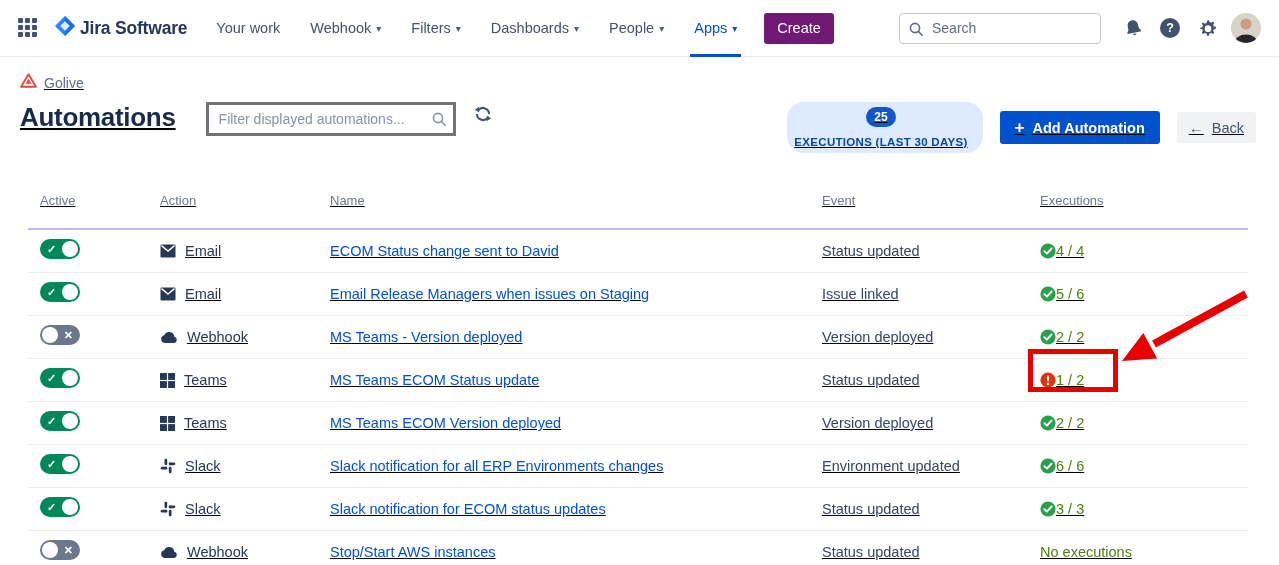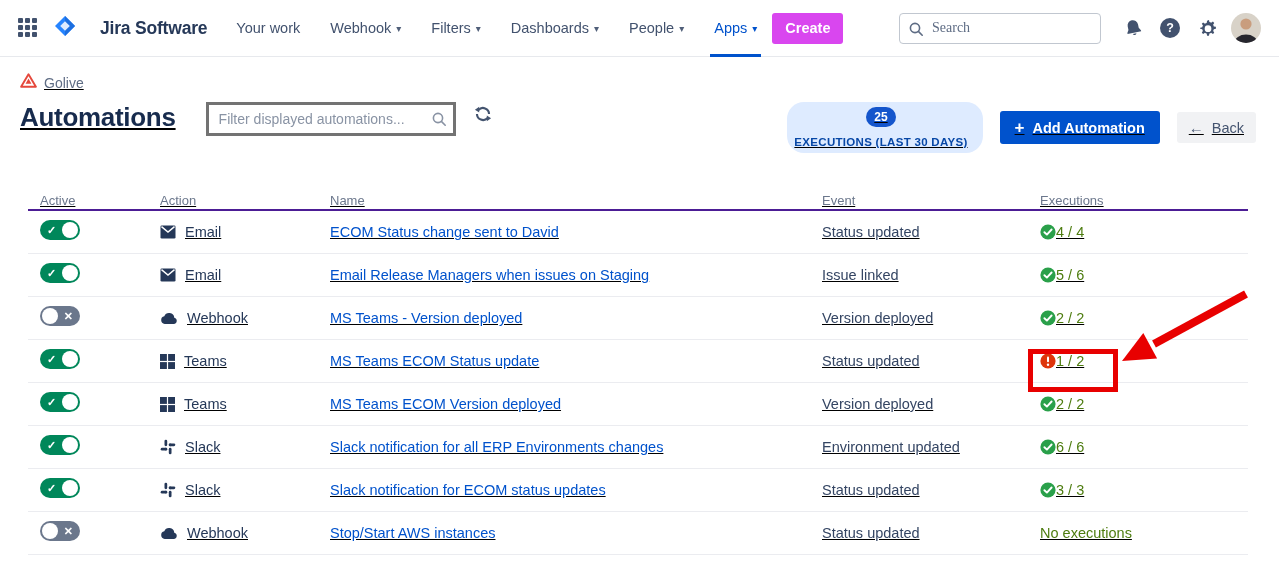--- a/index.html
+++ b/index.html
@@ -7,30 +7,30 @@
   body {
     width:1279px; height:565px; position:relative; overflow:hidden;
     background:#fff; font-family:"Liberation Sans", sans-serif;
     -webkit-font-smoothing:antialiased;
   }
 
   
   .navbar{height:57px;border-bottom:1px solid #E7E9ED;display:flex;align-items:center;padding:0 18px;}
   .appswitcher{width:20px;height:20px;display:grid;grid-template-columns:repeat(3,5px);grid-template-rows:repeat(3,5px);gap:2px;cursor:pointer;}
   .appswitcher i{background:#42526E;border-radius:1px;}
-  .logo{display:flex;align-items:center;gap:24px;margin-left:16px;cursor:pointer;}
+  .logo{display:flex;align-items:center;gap:4px;margin-left:16px;cursor:pointer;}
   .logo-text{font-size:17.5px;font-weight:700;color:#253858;letter-spacing:-0.2px;}
   .primary-nav{display:flex;height:57px;margin-left:14px;}
   .nav-item{position:relative;height:100%;display:flex;align-items:center;gap:5px;padding:4px 15px;color:#42526E;font-size:14.5px;font-weight:500;cursor:pointer;white-space:nowrap;justify-content:flex-end;}
   .nav-item .chev{font-size:10px;color:#505F79;margin-top:1px;}
   .nav-item.active{color:#0052CC;}
   .nav-item.active .chev{color:#0052CC;}
   .nav-item.active::after{content:"";position:absolute;left:11px;right:11px;bottom:0;height:3px;background:#0052CC;}
-  .create-btn{margin-left:0;background:#d946ef;color:#fff;border:none;border-radius:3px;height:31px;padding:0 13px;font-size:14.5px;font-weight:700;font-family:inherit;cursor:pointer;}
-  .search-wrap{position:relative;margin-left:auto;margin-right:10px;font-family:Liberation Serif, serif;}
+  .create-btn{margin-left:12px;background:#701a75;color:#fff;border:none;border-radius:3px;height:31px;padding:0 13px;font-size:14.5px;font-weight:400;font-family:inherit;cursor:pointer;}
+  .search-wrap{position:relative;margin-left:auto;margin-right:10px;}
   .nav-search{width:202px;height:31px;border:1px solid #C1C7D0;border-radius:4px;padding:0 10px 0 32px;font-size:14px;color:#172B4D;font-family:inherit;outline:none;}
   .nav-search::placeholder{color:#5E6C84;}
   .nav-search-icon{position:absolute;left:9px;top:8px;}
   .icon-btn{width:30px;height:30px;display:flex;align-items:center;justify-content:center;margin-left:7px;cursor:pointer;}
   .avatar{width:30px;height:30px;border-radius:50%;overflow:hidden;margin-left:9px;cursor:pointer;flex:none;}
 
   
   main{padding:0 23px 0 20px;text-decoration:underline;}
   .breadcrumb{margin-top:17px;height:17px;display:flex;align-items:center;gap:7px;}
   .breadcrumb-label{color:#5E6C84;font-size:14px;cursor:pointer;}
@@ -46,21 +46,21 @@
   .exec-count{background:#1455CC;color:#fff;font-size:12px;font-weight:700;padding:3px 8px;border-radius:11px;line-height:1.2;}
   .exec-label{color:#0747A6;font-size:11.5px;font-weight:700;letter-spacing:.3px;}
   .add-btn{display:flex;align-items:center;gap:8px;background:#0052CC;color:#fff;border:none;border-radius:3px;height:33px;padding:0 15px;font-size:14.5px;font-weight:600;font-family:inherit;cursor:pointer;}
   .add-plus{font-size:17px;font-weight:700;line-height:1;}
   .back-btn{display:flex;align-items:center;gap:8px;background:#F1F2F4;color:#44546F;border:none;border-radius:3px;height:31px;padding:0 12px;font-size:14.5px;font-family:inherit;cursor:pointer;}
   .back-arrow{font-size:15px;color:#505F79;line-height:1;}
 
   
   .table{margin:53px 8px 0 8px;}
   .thead,.trow{display:grid;grid-template-columns:120px 170px 492px 218px 1fr;padding-left:12px;}
-  .thead{padding-top:1px;padding-bottom:1px;border-bottom:2px solid #4c1d95;color:#6B778C;font-size:13px;}
+  .thead{padding-top:1px;padding-bottom:20px;border-bottom:2px solid #c4b5fd;color:#6B778C;font-size:13px;}
   .trow{align-items:center;height:43px;border-bottom:1px solid #EBECF0;}
   .cell-action{display:flex;align-items:center;gap:9px;color:#253858;font-size:14.5px;}
   .name-link{color:#0052CC;font-size:14.5px;text-decoration:none;cursor:pointer;}
   .cell-event{color:#344563;font-size:14.5px;}
   .cell-exec{display:flex;color:#4d7c0f;font-size:14.5px;}
 
   
   .toggle{width:40px;height:20px;border-radius:11px;position:relative;display:inline-block;cursor:pointer;}
   .toggle.on{background:#00875A;}
   .toggle.off{background:#6B778C;}

